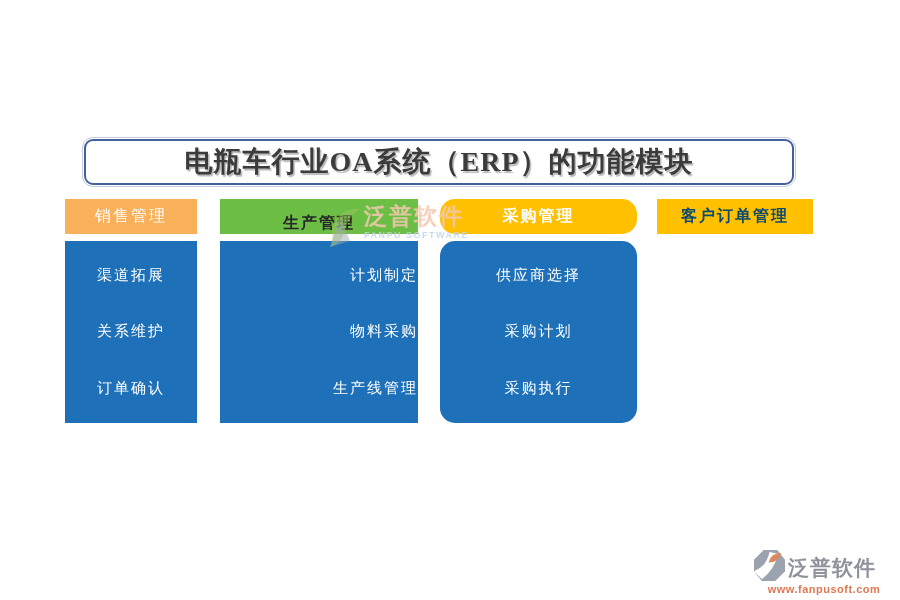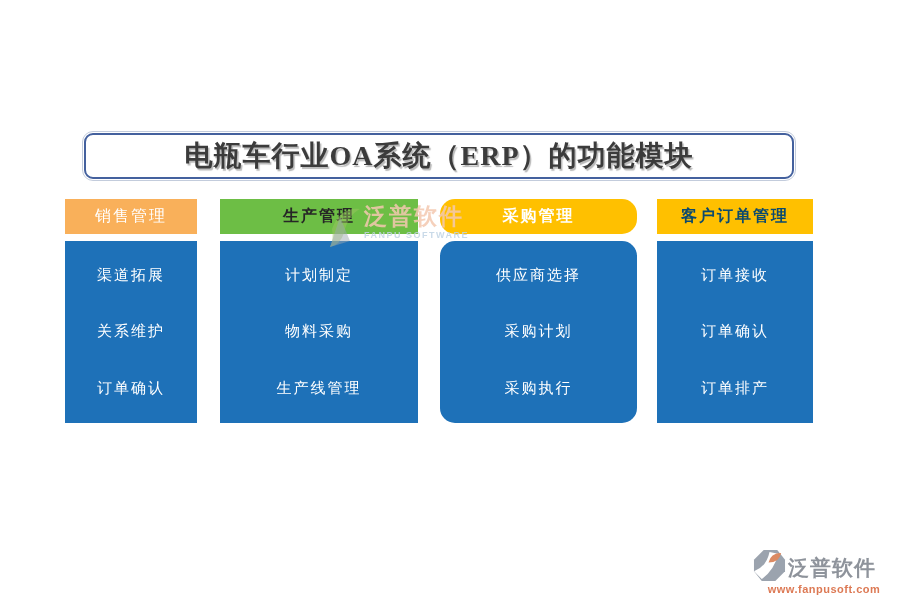--- a/index.html
+++ b/index.html
@@ -2,21 +2,21 @@
 <html><head>
 <meta charset="utf-8">
 <style>
   html,body{margin:0;padding:0;background:#fff;}
   #canvas{
     position:relative;width:900px;height:600px;background:#ffffff;overflow:hidden;
     font-family:"Liberation Sans", sans-serif;
   }
   
   .title-box{
-    position:absolute;left:84px;top:133px;width:710px;height:46px;
+    position:absolute;left:84px;top:139px;width:710px;height:46px;
     box-sizing:border-box;border:2px solid #44619E;border-radius:9px;
     outline:1px solid #C3CCDC;outline-offset:1px;
     display:flex;align-items:center;justify-content:center;background:#fff;
   }
   .title-text{
     font-family:"Liberation Serif", serif;
     font-size:28px;font-weight:bold;color:#3b3b3b;letter-spacing:1px;
     text-shadow:1.5px 1.5px 1px rgba(0,0,0,0.28);white-space:nowrap;
   }
   
@@ -27,21 +27,21 @@
   }
   .col-body{
     position:absolute;top:241px;height:182px;z-index:1;
     display:flex;flex-direction:column;justify-content:space-around;
     align-items:center;box-sizing:border-box;padding:6px 0;
   }
   .module-item{
     color:#ffffff;font-size:15px;letter-spacing:2px;white-space:nowrap;text-align:center;
   }
   .c1{left:65px;width:132px;}
-  .c2{left:220px;width:198px;}
+  .c2{left:220px;width:198px;align-items:flex-end;}
   .c3{left:440px;width:197px;border-radius:15px;}
   .c4{left:657px;width:156px;}
   .hdr-normal{font-weight:normal;}
   .hdr-bold{font-weight:bold;}
   
   .wm-center{
     position:absolute;left:328px;top:203px;z-index:5;display:flex;align-items:flex-start;
     opacity:0.9;pointer-events:none;
   }
   .wm-center .wm-text{margin-left:2px;}
@@ -98,25 +98,20 @@
   </div>
   <div class="col-body c3" style="background: rgb(30, 113, 184);">
     <div class="module-item">供应商选择</div>
     <div class="module-item">采购计划</div>
     <div class="module-item">采购执行</div>
   </div>
 
   <div class="col-header c4 hdr-bold" style="background: rgb(255, 192, 0); color: #0c4a6e;">
     <span>客户订单管理</span>
   </div>
-  <div class="col-body c4" style="background: rgb(30, 113, 184);">
-    <div class="module-item">订单接收</div>
-    <div class="module-item">订单确认</div>
-    <div class="module-item">订单排产</div>
-  </div>
 
   <div class="wm-center">
     <span>
       <svg width="34" height="44" viewBox="0 0 34 44">
         <path d="M4 26 Q12 4 32 6 Q20 12 16 30 Q12 42 2 44 Q6 36 4 26 Z" fill="rgba(154,196,98,0.55)"></path>
         <polygon points="2,44 12,14 22,38" fill="rgba(158,168,174,0.55)"></polygon>
       </svg>
     </span>
     <span class="wm-text">
       <div class="wm-name">泛普软件</div>

